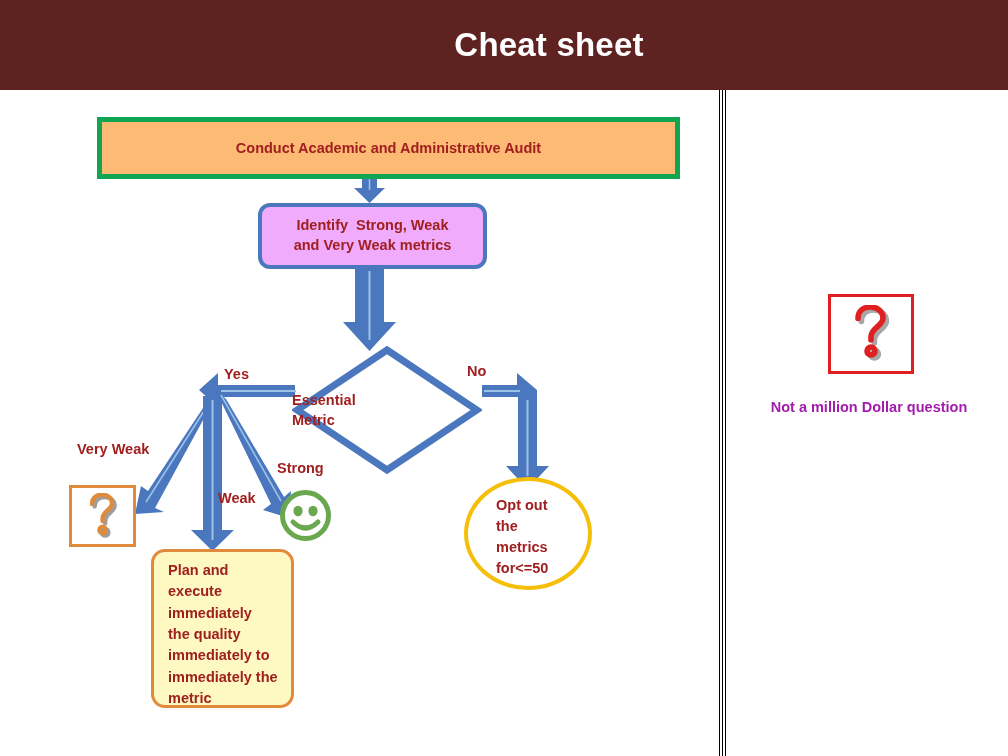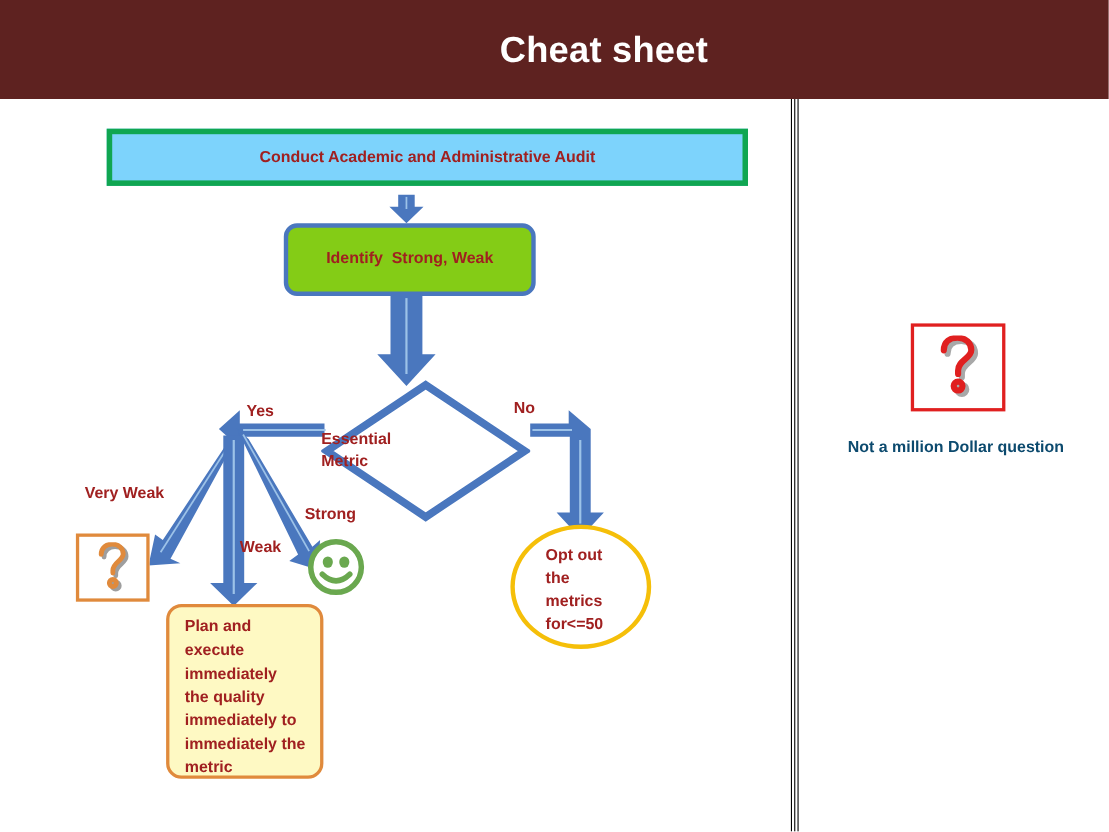--- a/index.html
+++ b/index.html
@@ -62,38 +62,38 @@
   .node-text {
     color: #A02020;
     font-weight: bold;
     font-family: "Liberation Sans", sans-serif;
   }
 
   
   #audit-box {
     position: absolute;
     left: 97px; top: 117px;
-    width: 583px; height: 52px;
+    width: 583px; height: 62px;
     border: 5px solid #10A651;
-    background: #7dd3fc;
+    background: #fdba74;
     box-sizing: border-box;
     display: flex;
     align-items: center;
     justify-content: center;
   }
   #audit-box .node-text { font-size: 14.5px; }
 
   
   #identify-box {
     position: absolute;
     left: 258px; top: 203px;
     width: 229px; height: 66px;
     border: 4px solid #4A77BE;
     border-radius: 12px;
-    background: #84cc16;
+    background: #f0abfc;
     box-sizing: border-box;
     display: flex;
     flex-direction: column;
     align-items: center;
     justify-content: center;
     line-height: 1.35;
   }
   #identify-box .node-text { font-size: 14.5px; white-space: pre; }
 
   
@@ -207,21 +207,21 @@
     box-sizing: border-box;
     display: flex;
     align-items: center;
     justify-content: center;
   }
   #million-caption {
     position: absolute;
     left: 735px; top: 399px;
     width: 268px;
     text-align: center;
-    color: #0c4a6e;
+    color: #a21caf;
     font-weight: bold;
     font-size: 14.5px;
     font-family: "Liberation Sans", sans-serif;
   }
 </style>
 </head>
 <body>
 
 <div id="header-bar">
   <div id="header-title">Cheat sheet</div>
@@ -275,20 +275,21 @@
     <line x1="527.5" y1="400" x2="527.5" y2="476" stroke="#9CC2E8" stroke-width="2"></line>
   </g>
 </svg>
 
 <div id="audit-box">
   <span class="node-text">Conduct Academic and Administrative Audit</span>
 </div>
 
 <div id="identify-box">
   <span class="node-text">Identify  Strong, Weak</span>
+  <span class="node-text">and Very Weak metrics</span>
 </div>
 
 <div id="decision-diamond">
   <svg class="dia-shape" viewBox="0 0 190 130" xmlns="http://www.w3.org/2000/svg">
     <polygon points="95,5 185,65 95,125 5,65" fill="#ffffff" stroke="#4A77BE" stroke-width="7"></polygon>
   </svg>
   <div class="dia-label">
     <span class="node-text">Essential</span>
     <span class="node-text">Metric</span>
   </div>

